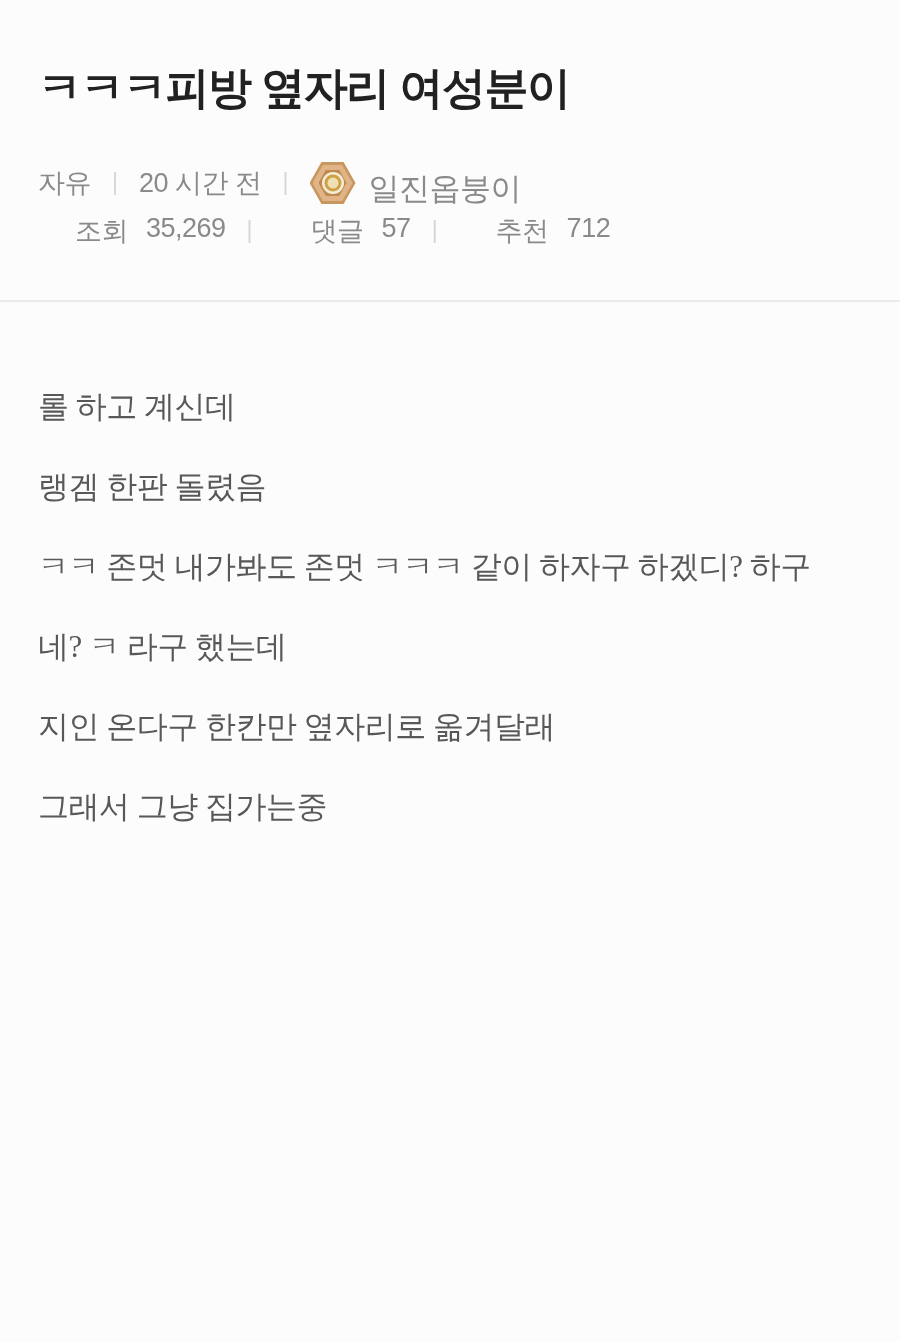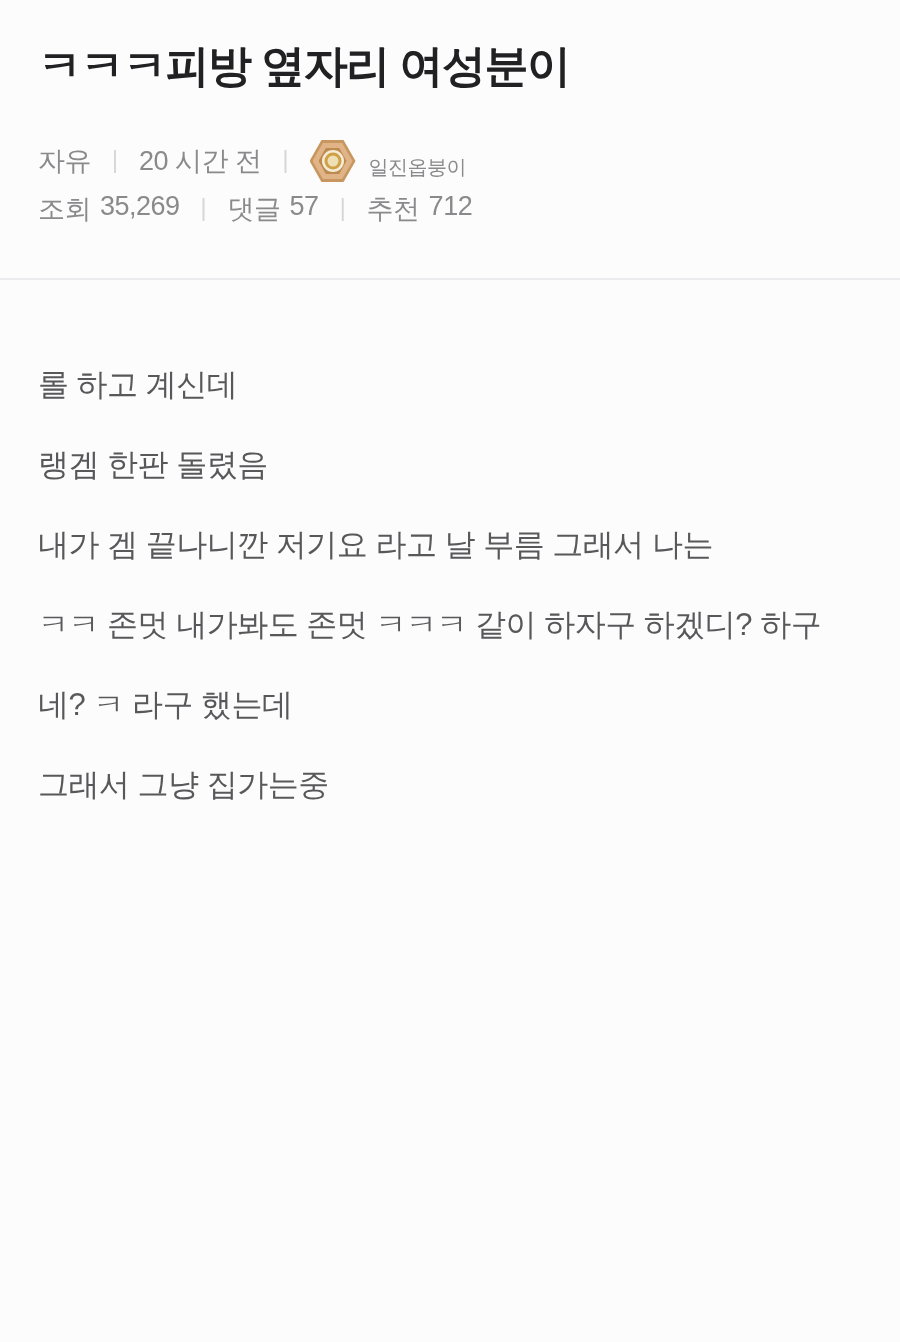--- a/index.html
+++ b/index.html
@@ -13,21 +13,21 @@
     width: 900px;
     height: 1342px;
     background: #fcfcfc;
     overflow: hidden;
   }
   .header {
     padding: 0 38px;
   }
   .title {
     margin: 0;
-    padding-top: 38px;
+    padding-top: 60px;
     font-size: 44px;
     line-height: 55px;
     font-weight: 600;
     letter-spacing: -1.5px;
     color: #212123;
     white-space: nowrap;
   }
   .meta-row {
     display: flex;
     align-items: center;
@@ -78,43 +78,44 @@
   .badge-ring {
     position: absolute;
     left: 50%; top: 50%;
     width: 11px; height: 11px;
     transform: translate(-50%, -50%);
     border-radius: 50%;
     border: 3px solid #cfa045;
     background: #eedfb4;
   }
   .author {
-    font-size: 20px;
+    font-size: 31px;
     color: #8a8a8c;
     letter-spacing: -0.5px;
     margin-top: 12px;
   }
   .divider {
     margin-top: 52px;
     width: 900px;
     height: 2px;
     background: #ebebed;
   }
   .content {
     padding: 85px 38px 0 38px;
+    font-family: Liberation Serif, serif;
   }
   .content p {
     margin: 0 0 40px 0;
     font-size: 31px;
     line-height: 40px;
     color: #58585b;
     letter-spacing: -0.5px;
     white-space: nowrap;
   }
-  .stat { display: inline-flex; gap: 9px; }
+  .stat { display: inline-flex; gap: 18px; margin-left: 37px; }
 </style>
 </head>
 <body>
 
 <div class="viewport">
 
   <div class="header">
     <h1 class="title">ㅋㅋㅋ피방 옆자리 여성분이</h1>
 
     <div class="meta-row meta-row-1">
@@ -148,19 +149,19 @@
         <span>712</span>
       </span>
     </div>
   </div>
 
   <div class="divider"></div>
 
   <div class="content">
     <p>롤 하고 계신데</p>
     <p>랭겜 한판 돌렸음</p>
-    <p>내가 겜 끝나니깐 저기요 라고 날 부름 그래서 나는</p>
     <p>ㅋㅋ 존멋 내가봐도 존멋 ㅋㅋㅋ 같이 하자구 하겠디? 하구</p>
     <p>네? ㅋ 라구 했는데</p>
+    <p>지인 온다구 한칸만 옆자리로 옮겨달래</p>
     <p>그래서 그냥 집가는중</p>
   </div>
 
 </div>
 
 </body></html>

